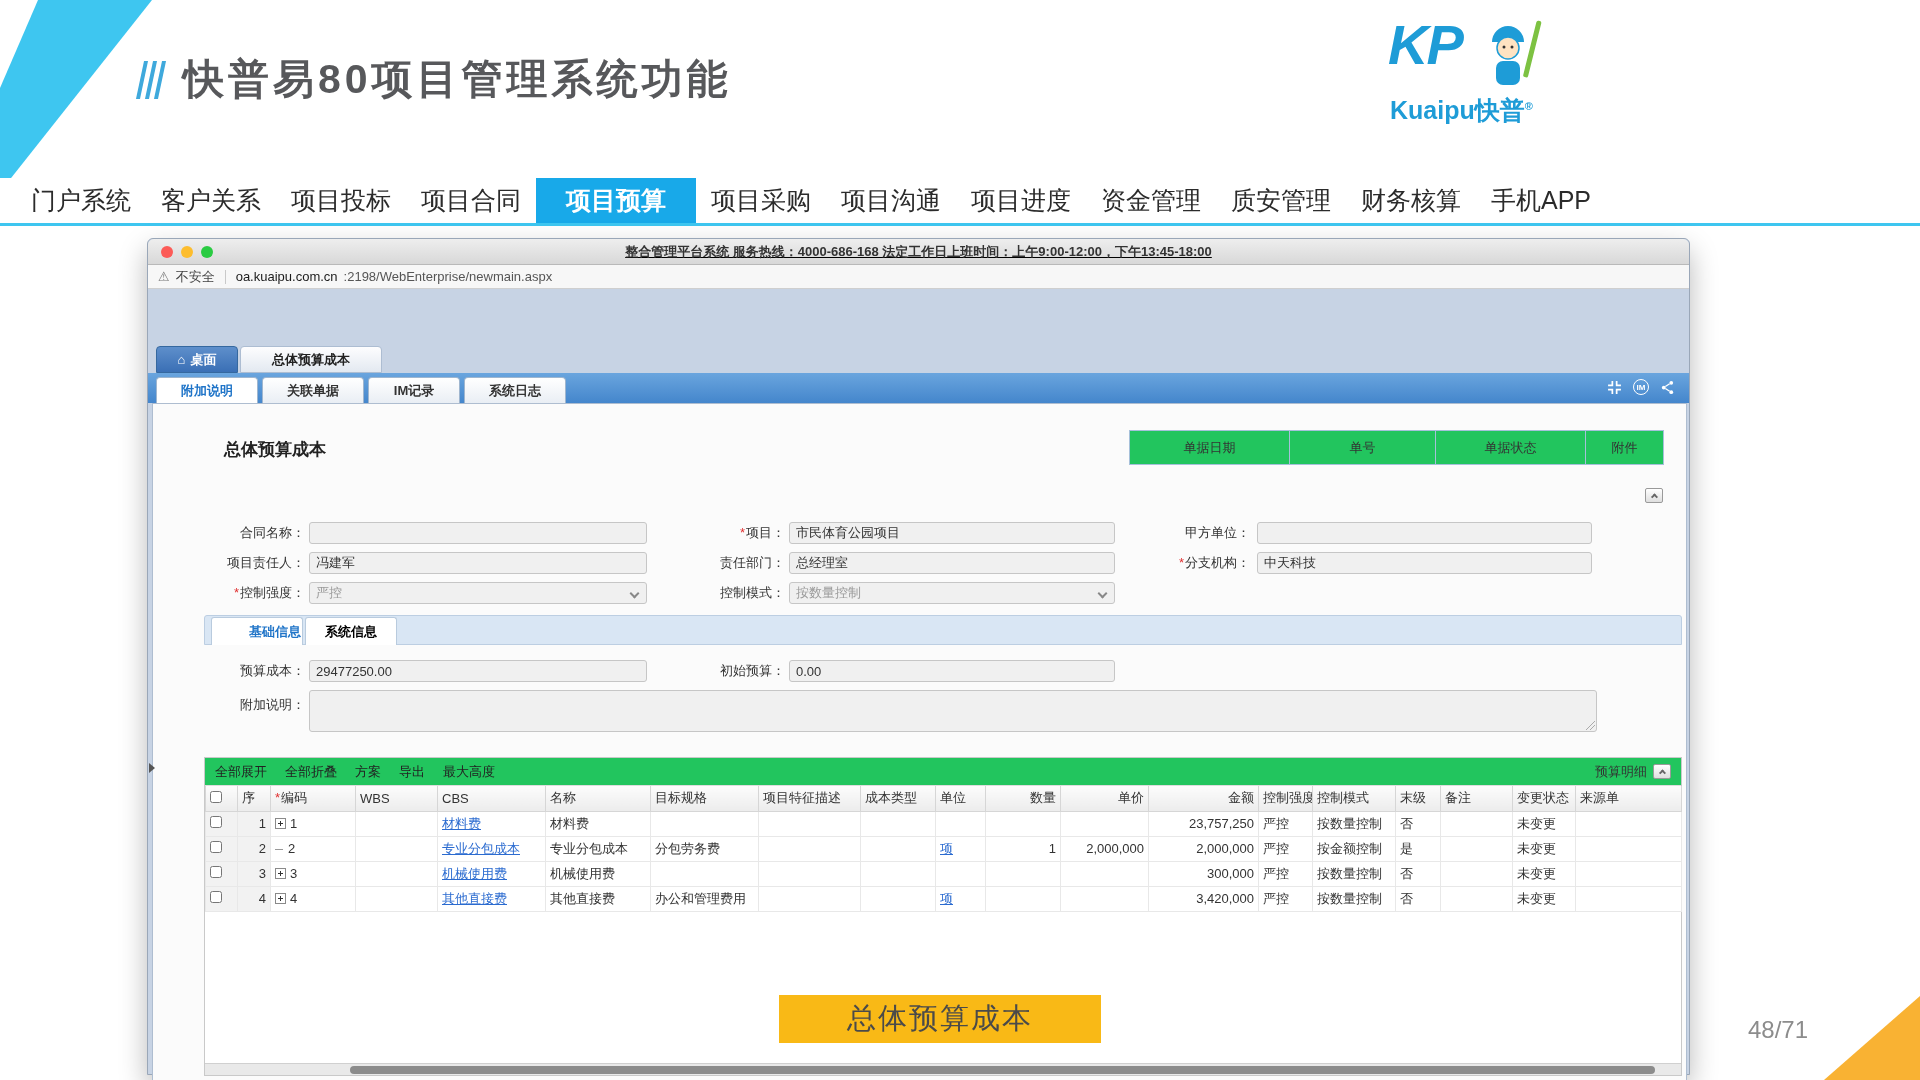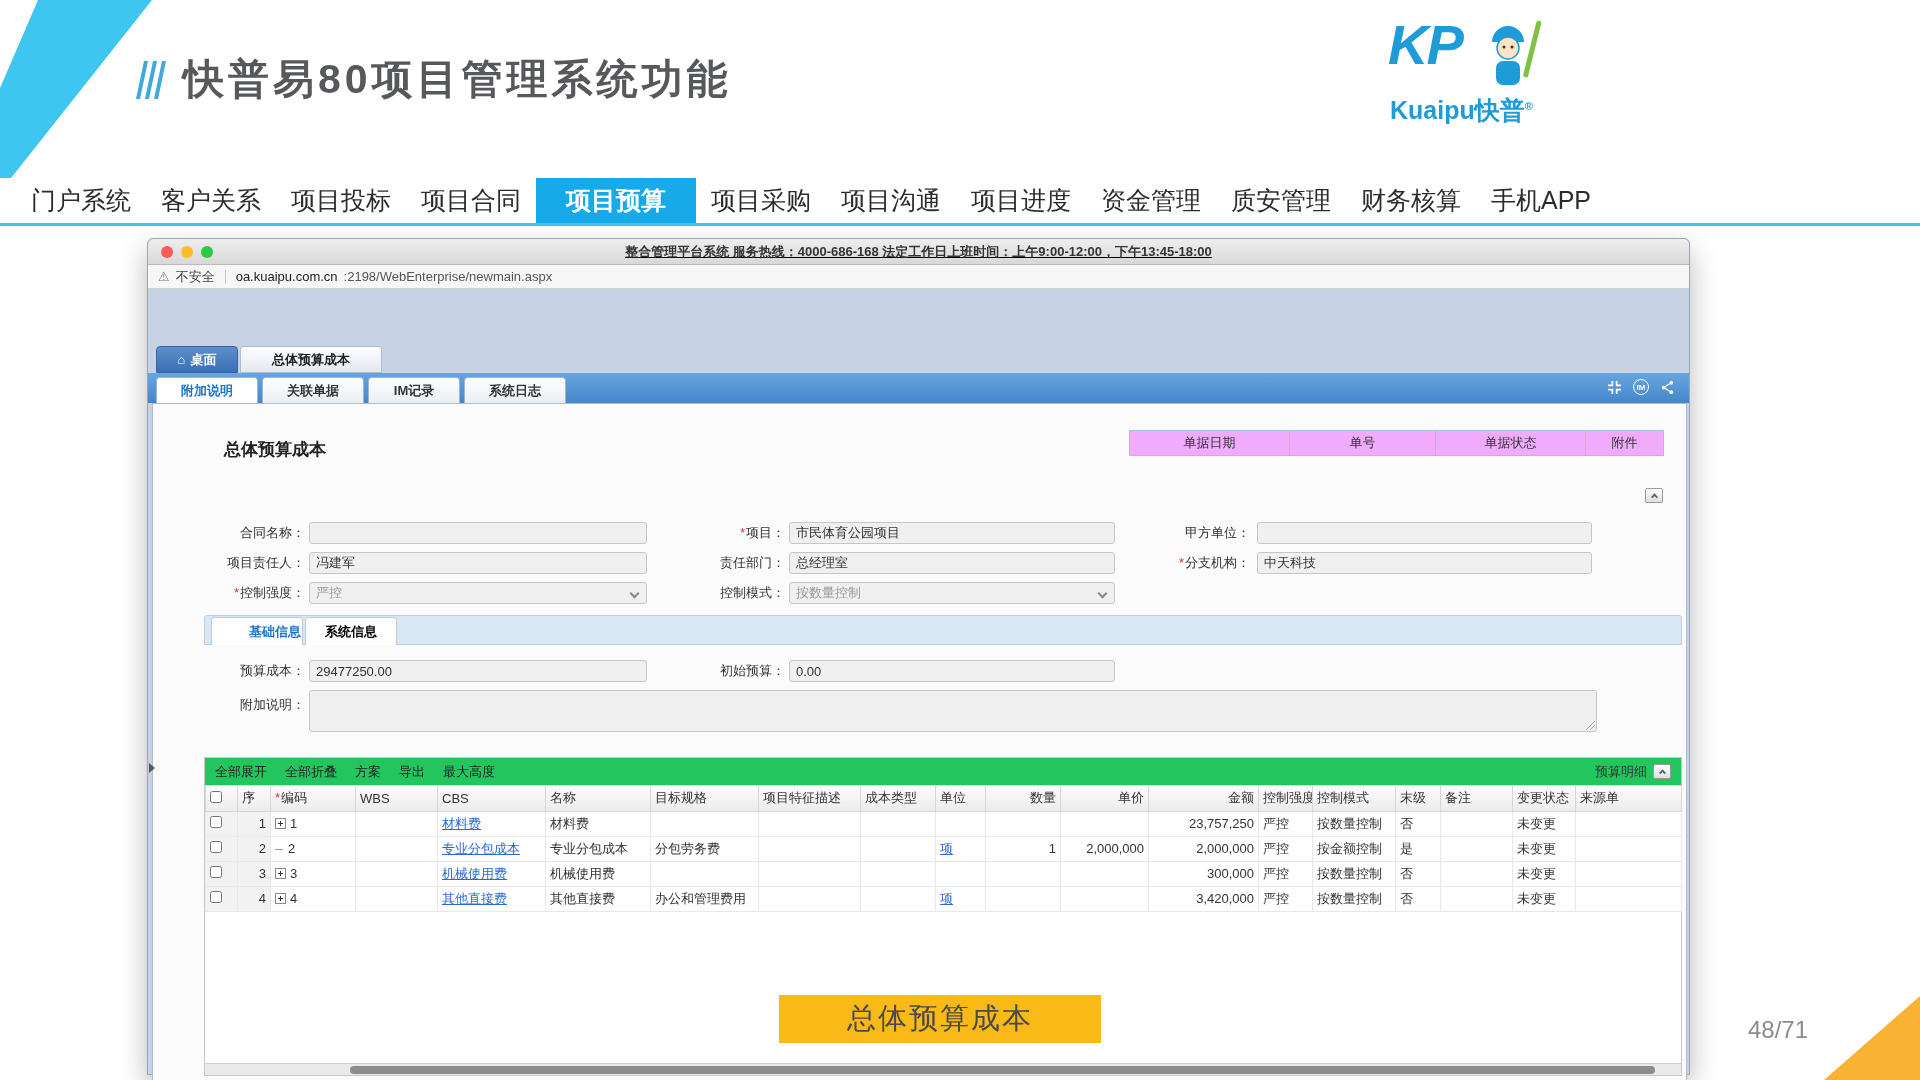--- a/index.html
+++ b/index.html
@@ -64,21 +64,21 @@
   .dtab.active{background:#FFFFFF;color:#1F74C8;}
   .dbar-icons{position:absolute;right:14px;top:6px;display:flex;gap:11px;align-items:center;}
   .im-badge{width:16px;height:16px;border:1px solid #fff;border-radius:50%;color:#fff;font-size:8px;font-weight:bold;
             display:flex;align-items:center;justify-content:center;}
 
   
   .content{position:absolute;top:114px;left:4px;width:1535px;height:681px;background:#FBFBFB;border:1px solid #AEBDD0;overflow:hidden;}
   .doc-title{position:absolute;left:71px;top:34px;font-size:17px;font-weight:bold;color:#222;}
 
   .info-table{position:absolute;left:976px;top:26px;border-collapse:collapse;font-size:13px;}
-  .info-table th{border:1px solid #A6C0DA;background:#f0abfc;font-weight:normal;height:25px;color:#333;text-align:center;}
+  .info-table th{border:1px solid #A6C0DA;background:#22c55e;font-weight:normal;height:34px;color:#333;text-align:center;}
   .info-table td{border:1px solid #A6C0DA;background:#fff;height:25px;text-align:center;color:#333;}
   .link{color:#2B6BD0;text-decoration:underline;cursor:pointer;}
 
   .mini-btn{position:absolute;width:18px;height:15px;border:1px solid #9A9A9A;background:linear-gradient(#FFF,#DFDFDF);
             border-radius:2px;display:flex;align-items:center;justify-content:center;cursor:pointer;}
   .chev-up{display:inline-block;width:5px;height:5px;border-left:2px solid #666;border-top:2px solid #666;transform:rotate(45deg) translate(1px,1px);}
 
   .flabel{position:absolute;width:116px;text-align:right;font-size:13px;color:#333;line-height:22px;white-space:nowrap;}
   .req{color:#E03030;margin-right:1px;}
   .fld{position:absolute;height:22px;background:#F0F0F0;border:1px solid #C6C6C6;border-radius:3px;

